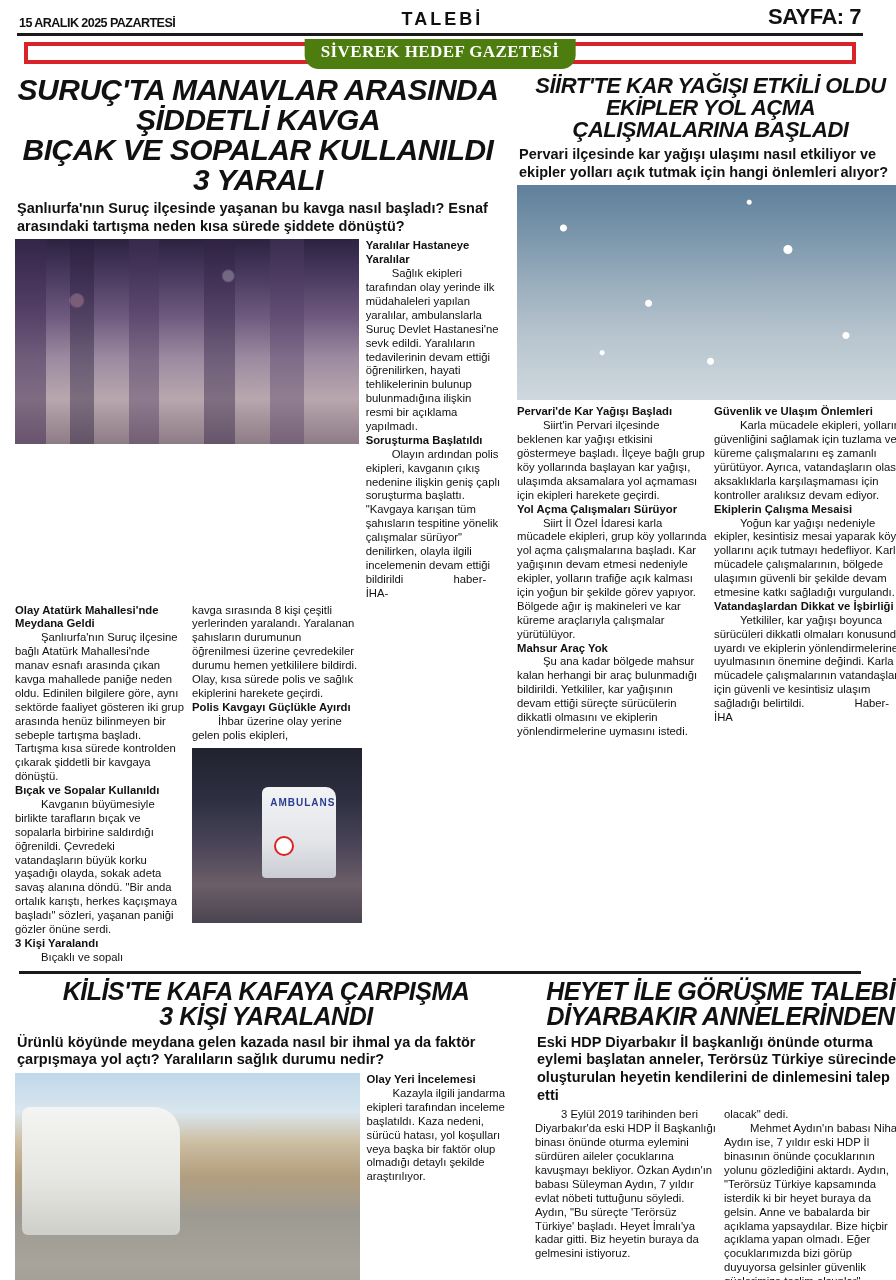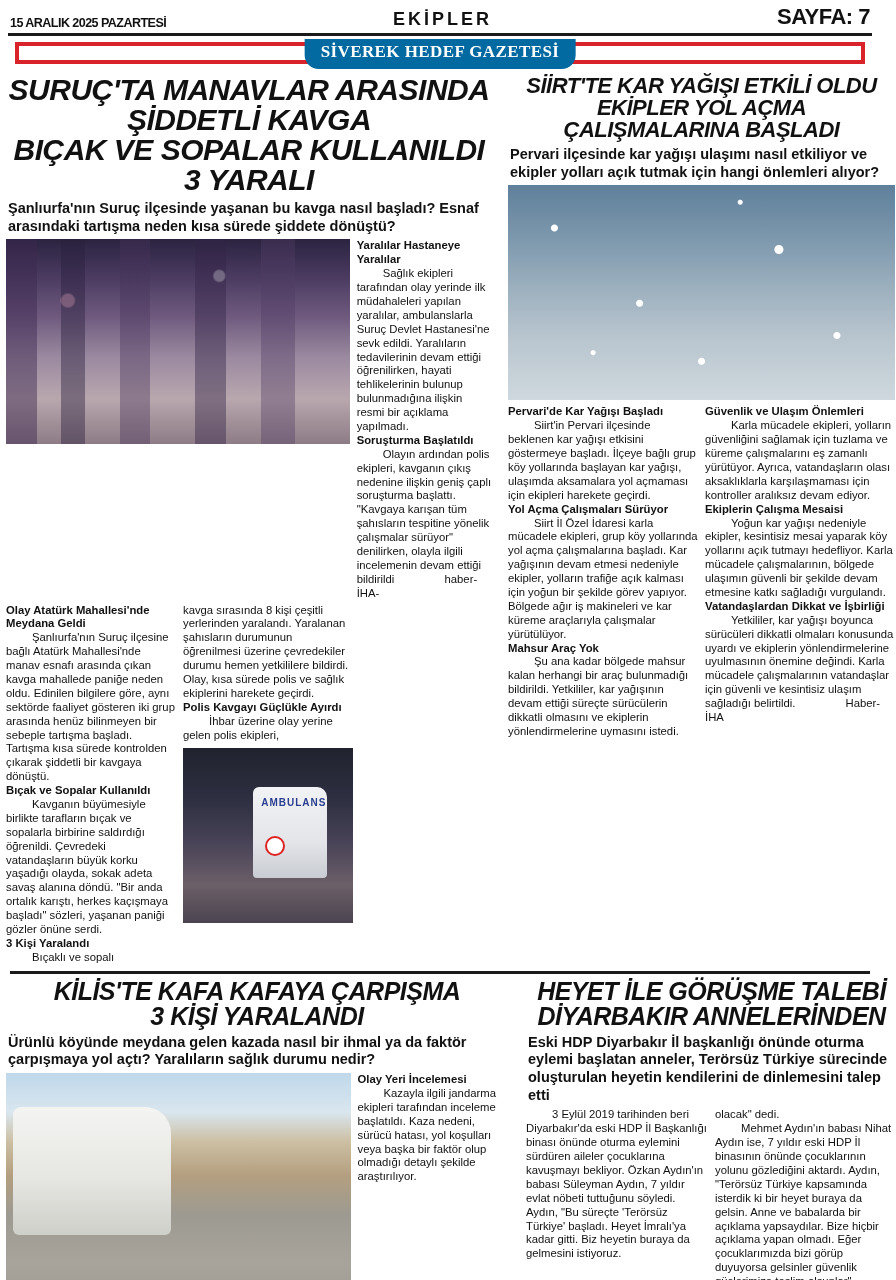--- a/index.html
+++ b/index.html
@@ -4,21 +4,21 @@
 <style>
   * { box-sizing: border-box; }
   html, body { margin:0; padding:0; }
   body {
     width: 896px; height: 1280px;
     background: #ffffff;
     font-family: "Liberation Sans", sans-serif;
     color: #111;
     overflow: hidden;
   }
-  .page { width:880px; height:1280px; position:relative; padding:0 6px; }
+  .page { width:880px; height:1280px; position:relative; padding:0 15px; }
 
   
   .masthead { display:flex; align-items:flex-end; justify-content:space-between;
     padding: 4px 4px 2px 4px; }
   .date {
     font-weight:bold; font-size:13.5px; letter-spacing:-0.6px;
     transform: scaleX(0.93); transform-origin: left bottom;
   }
   .gundem {
     font-weight:bold; font-size:18px; letter-spacing:3px;
@@ -33,21 +33,21 @@
   .banner-bar {
     position:absolute; left:5px; right:5px; top:1px; height:22px;
     background:#d8232a; border:0;
   }
   .banner-inner {
     position:absolute; left:9px; right:9px; top:5px; height:14px;
     background:#ffffff;
   }
   .banner-center {
     position:absolute; left:50%; top:-2px; transform:translateX(-50%);
-    background:#0369a1; color:#fff; font-weight:bold; font-size:17px;
+    background:#4d7c0f; color:#fff; font-weight:bold; font-size:17px;
     letter-spacing:0.4px; padding:3px 16px 7px 16px;
     border-radius: 0 0 14px 14px; white-space:nowrap;
     font-family:"Liberation Serif", serif; font-style:normal;
   }
 
   
   .top-section { display:flex; margin-top:4px; }
   .left-top { width:492px; padding-right:6px; }
   .vline { width:2px; background:#1a1a1a; margin:0 4px; align-self:stretch; }
   .right-top { flex:1; padding-left:2px; }
@@ -141,21 +141,21 @@
   .left-bot { width:508px; padding-right:6px; }
   .right-bot { flex:1; padding-left:4px; }
 </style>
 </head>
 <body>
 
 <div class="page">
 
   <div class="masthead">
     <div class="date">15 ARALIK 2025 PAZARTESİ</div>
-    <div class="gundem">EKİPLER</div>
+    <div class="gundem">TALEBİ</div>
     <div class="sayfa">SAYFA: 7</div>
   </div>
   <div class="rule"></div>
 
   <div class="banner-wrap">
     <div class="banner-bar"></div>
     <div class="banner-inner"></div>
     <div class="banner-center">SİVEREK HEDEF GAZETESİ</div>
   </div>
 

